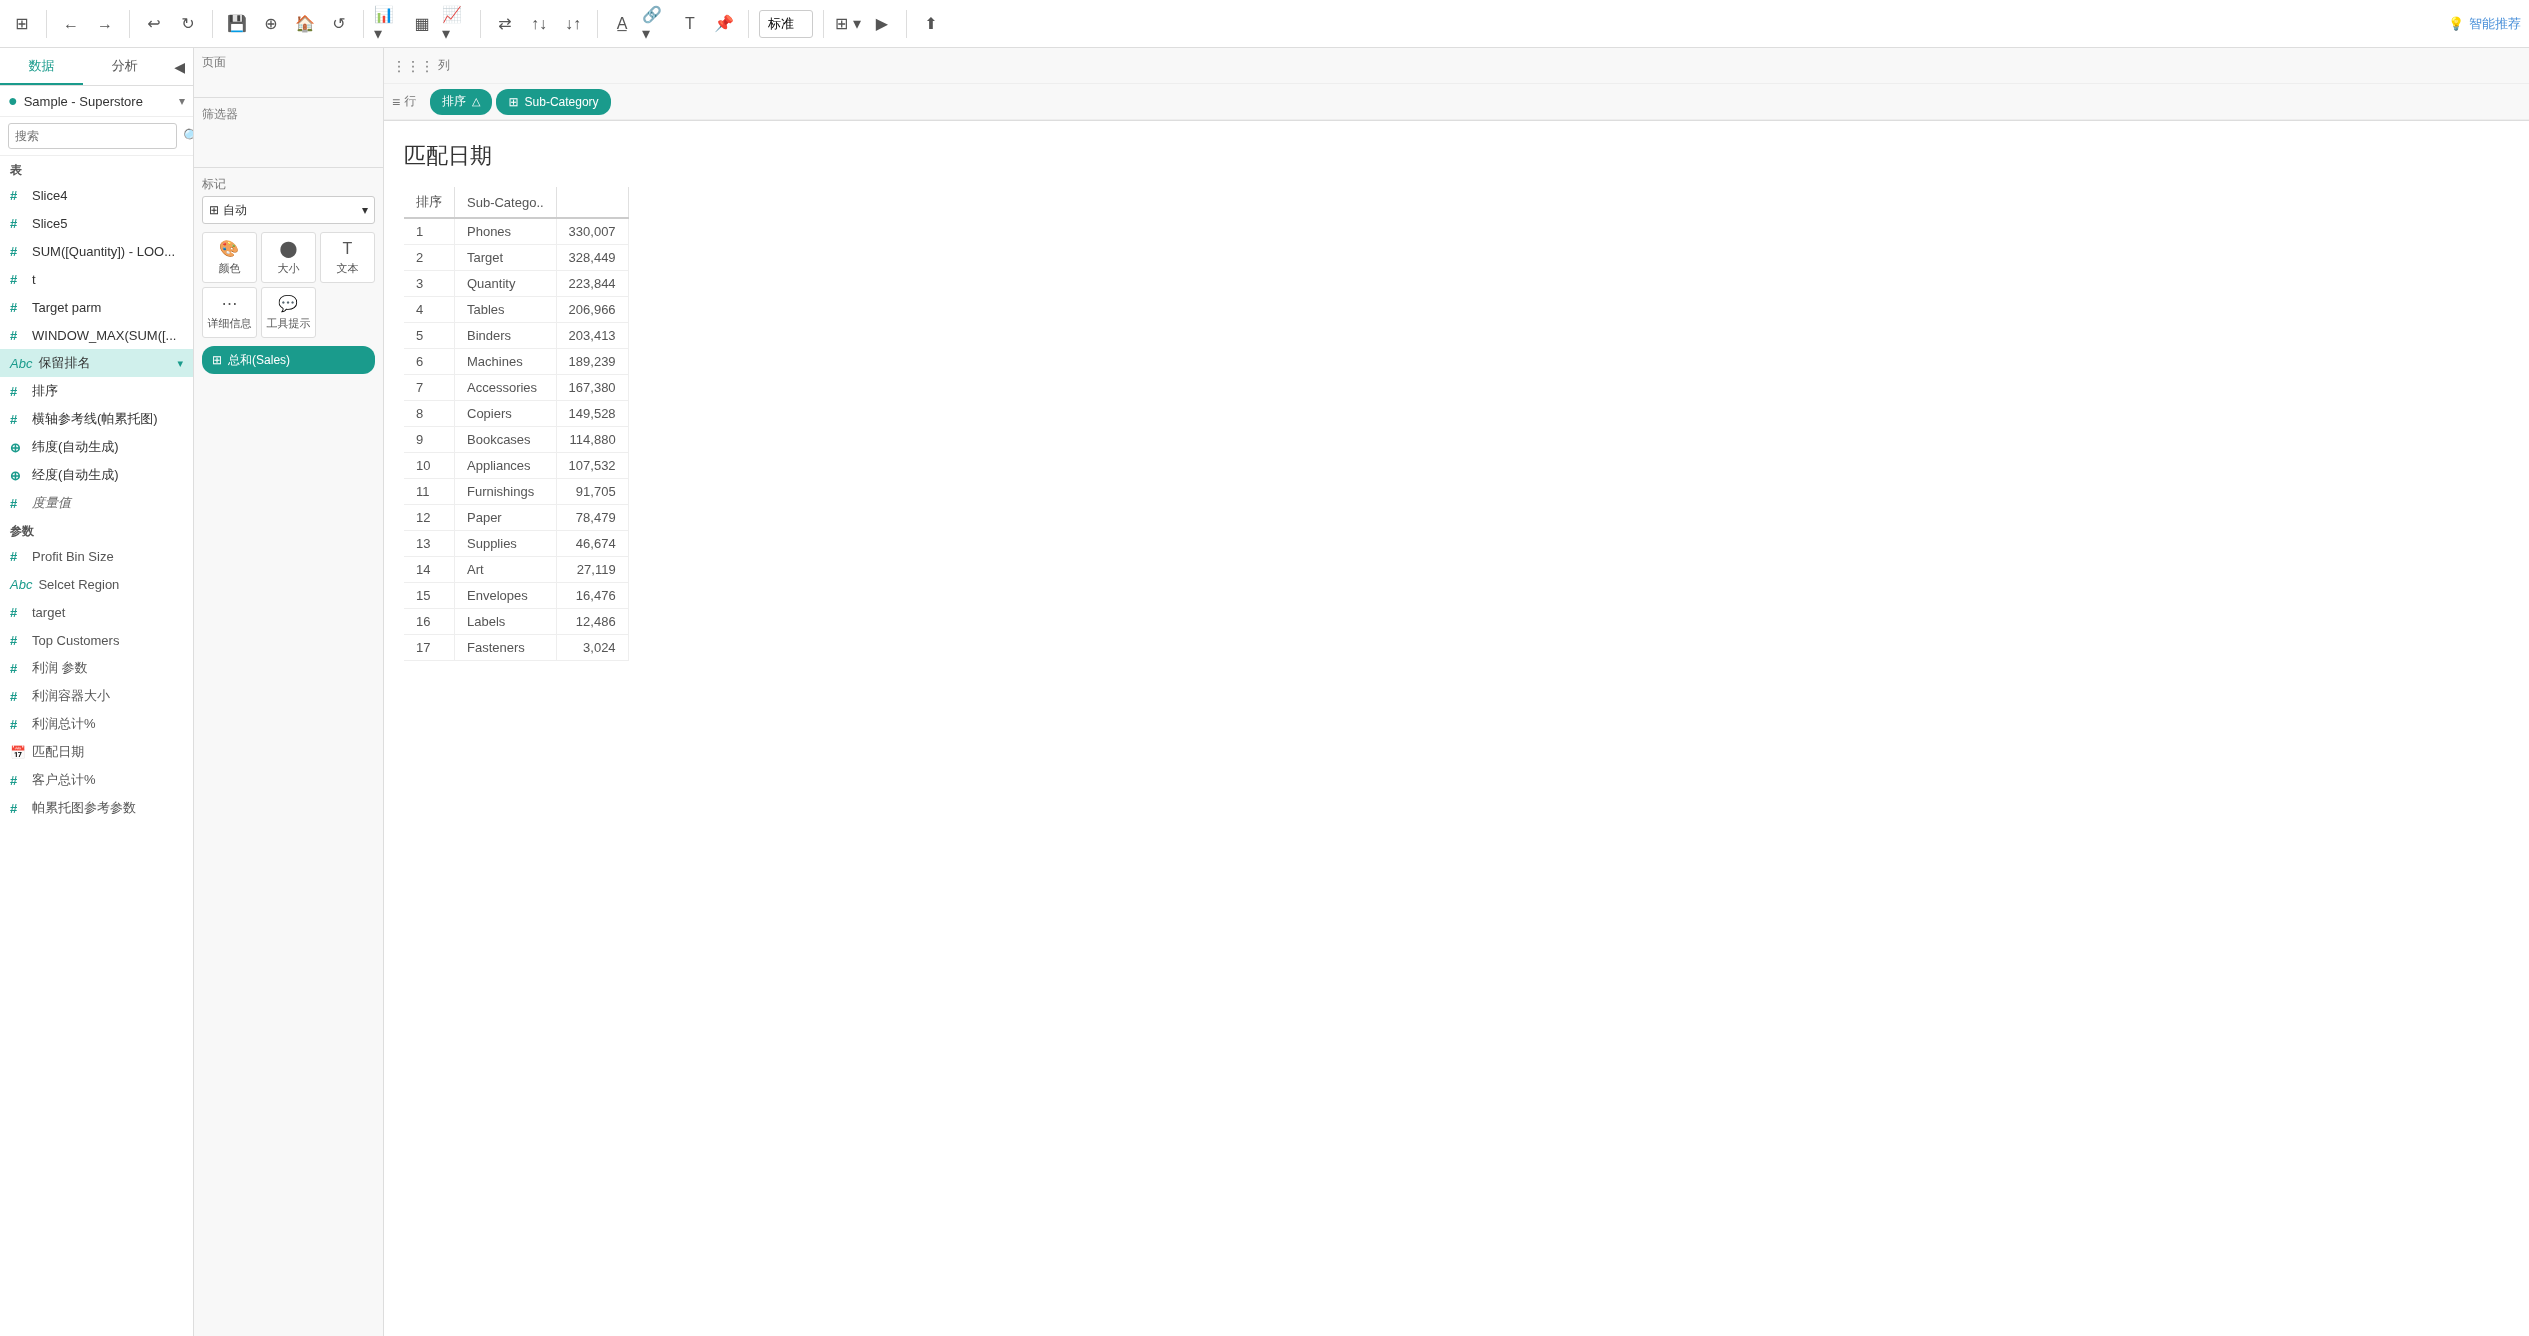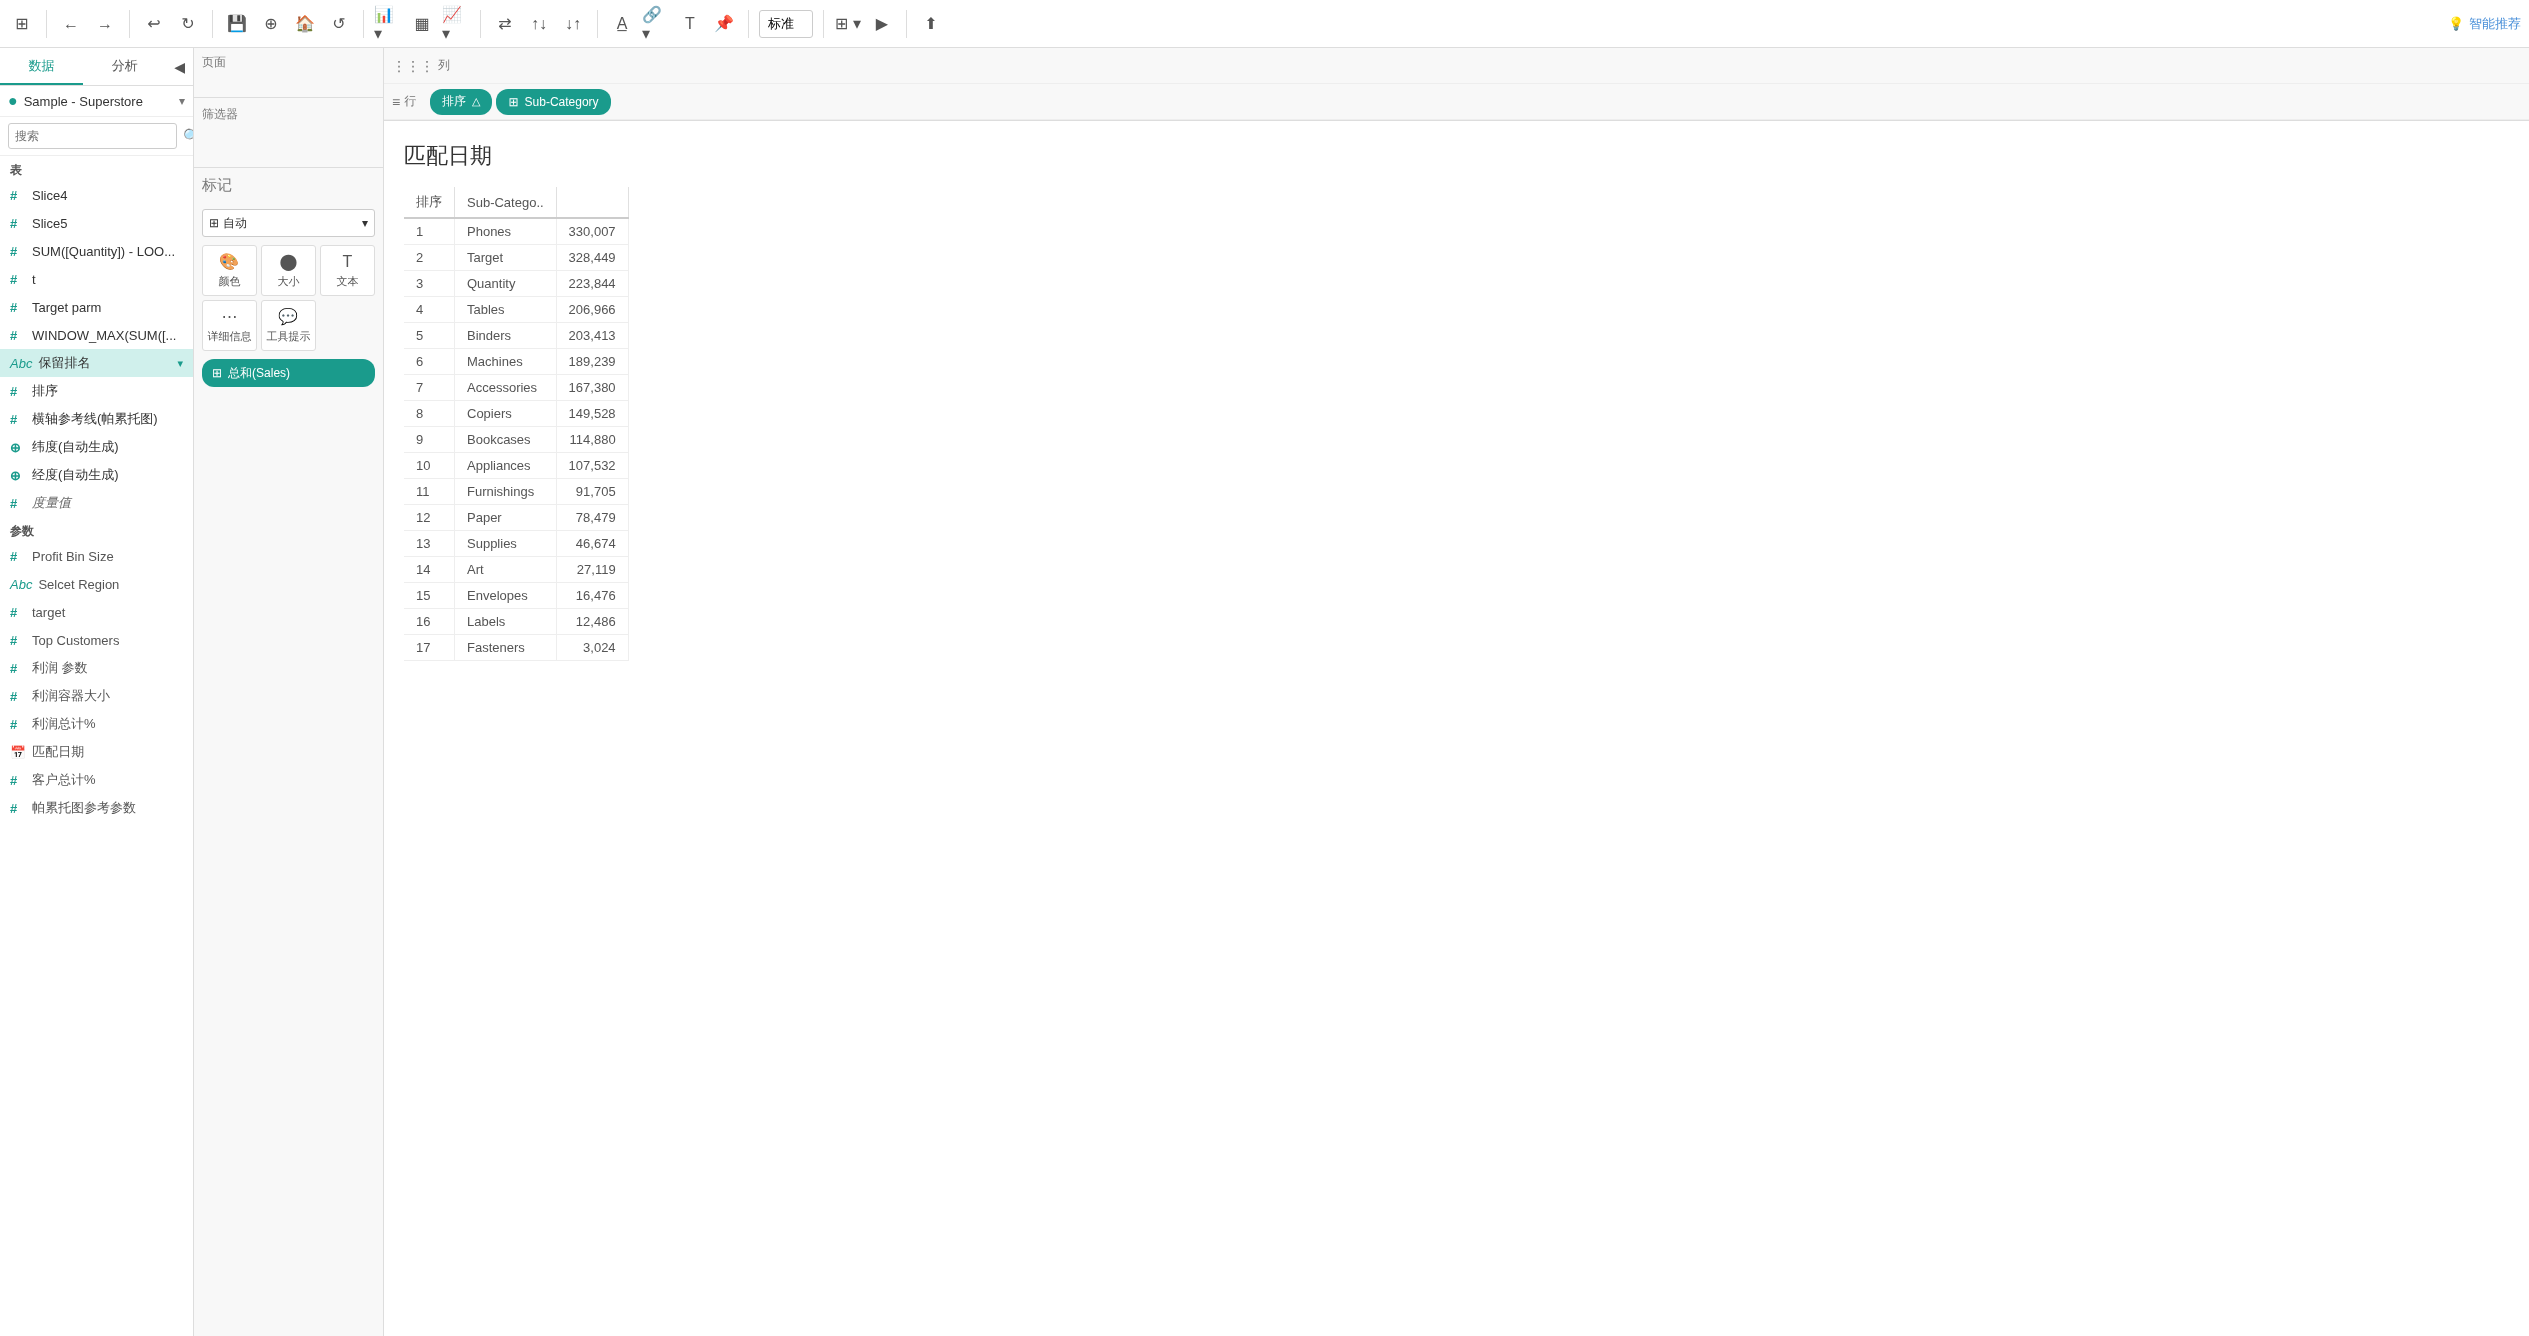--- a/index.html
+++ b/index.html
@@ -187,23 +187,23 @@
       width: 190px;
       background: #f8f8f8;
       border-right: 1px solid #ddd;
       display: flex;
       flex-direction: column;
     }
     .marks-section {
       padding: 8px;
     }
     .marks-title {
-      font-size: 15px;
+      font-size: 12px;
       color: #777;
-      margin-bottom: 14px;
+      margin-bottom: 3px;
     }
     .marks-type-selector {
       display: flex;
       align-items: center;
       border: 1px solid #ccc;
       border-radius: 3px;
       background: #fff;
       padding: 3px 6px;
       font-size: 12px;
       cursor: pointer;

